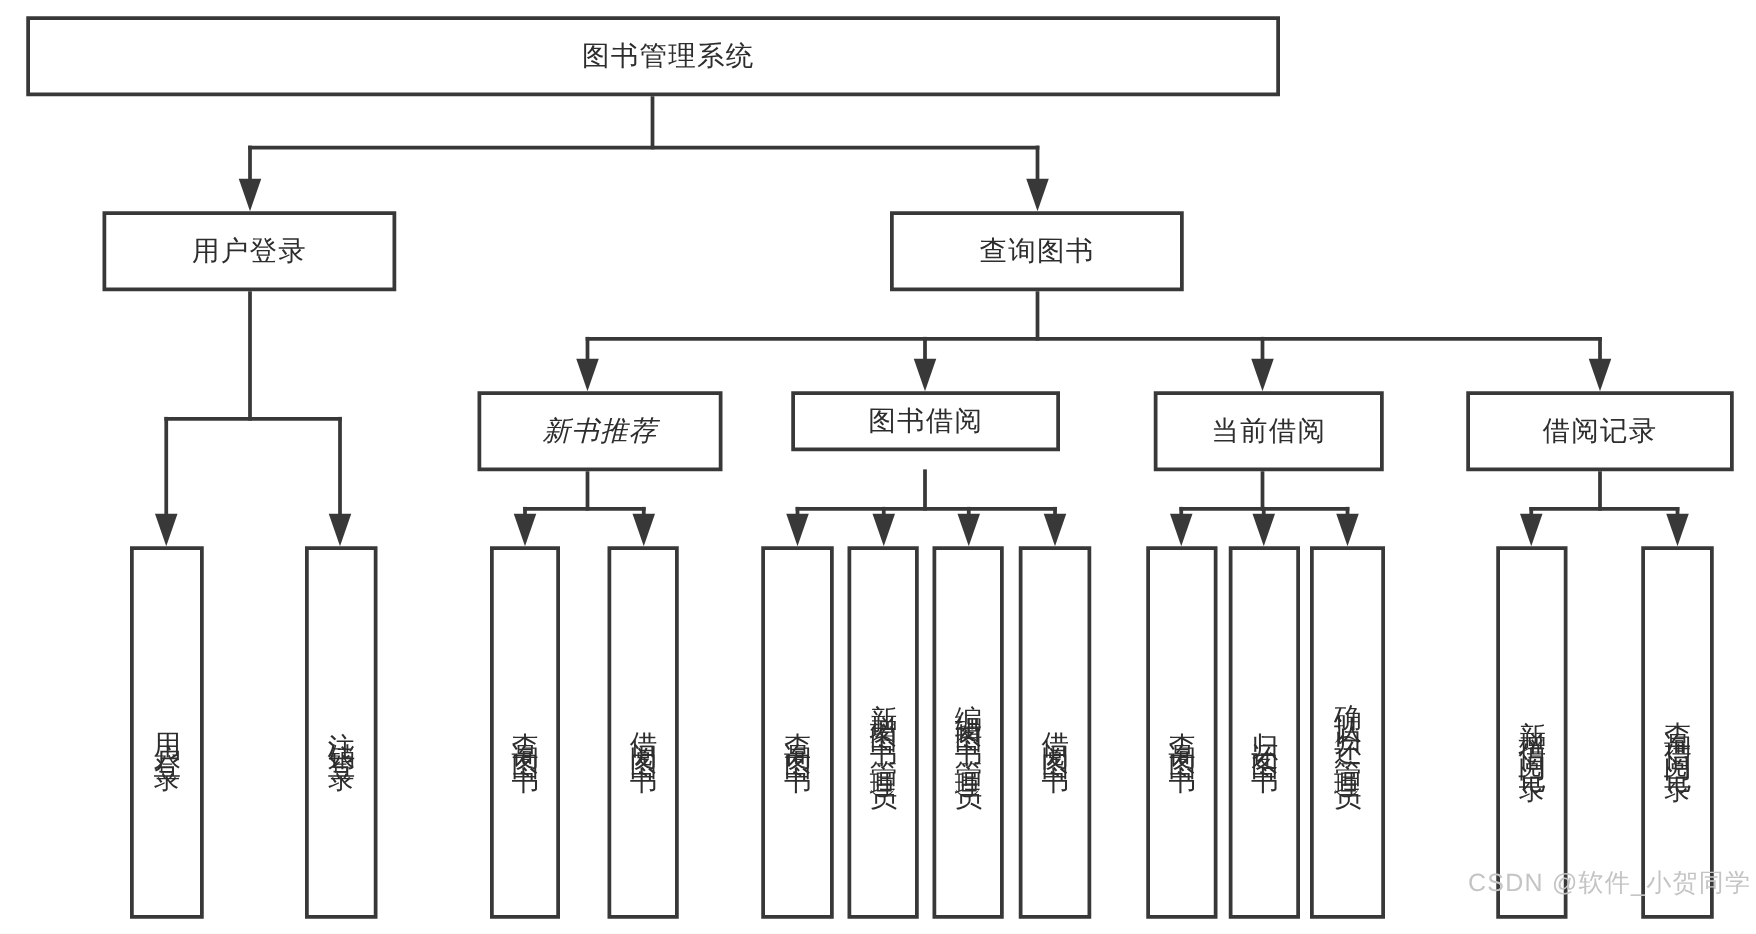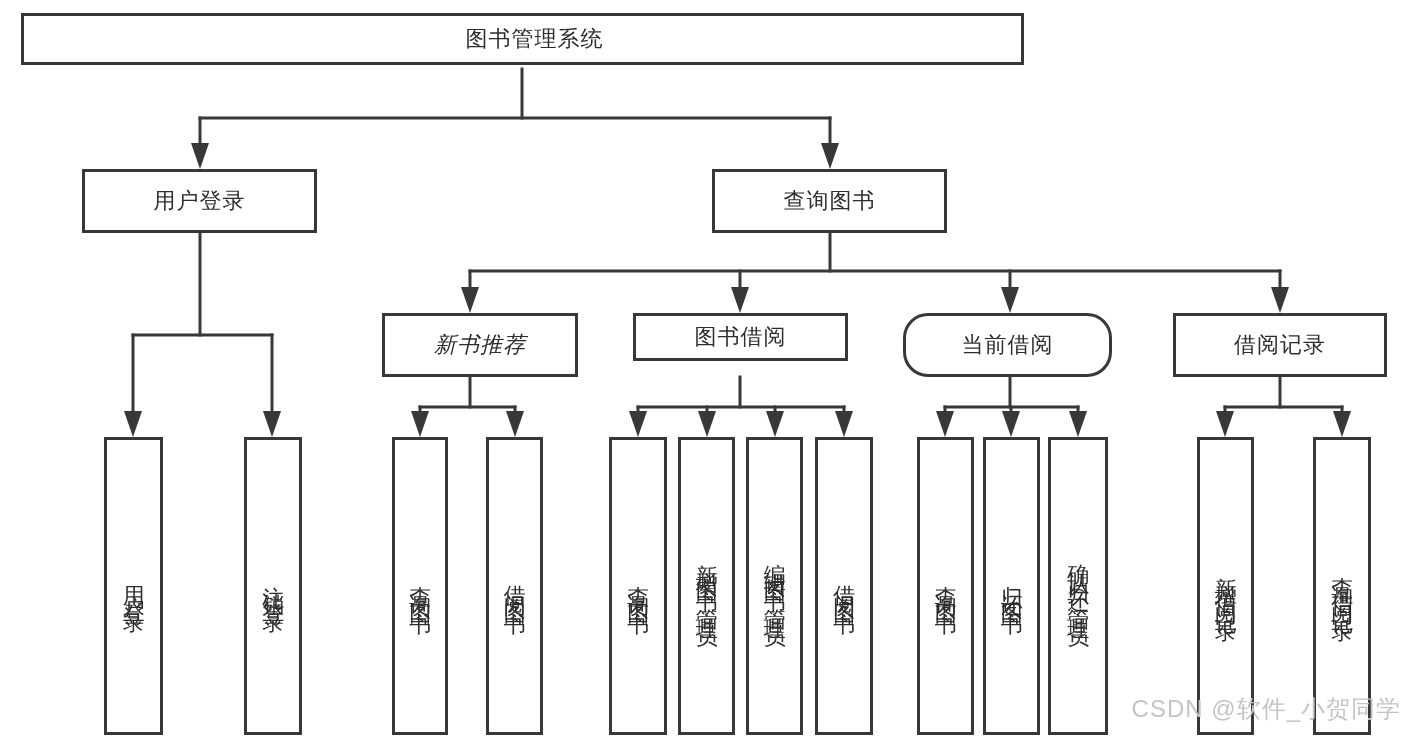--- a/index.html
+++ b/index.html
@@ -32,44 +32,44 @@
     z-index:2;
     text-align:center;
     line-height:1.2;
   }
   .leaf{
     writing-mode:vertical-rl;
     text-orientation:mixed;
     letter-spacing:9px;
     top:437px;height:298px;
   }
-  .n-root{left:21px;top:13px;width:1003px;height:52px;padding-left:24px;}
+  .n-root{left:21px;top:13px;width:1003px;height:64px;padding-left:24px;}
   .n-login{left:82px;top:169px;width:235px;height:64px;}
   .n-mgmt{left:712px;top:169px;width:235px;height:64px;}
   .n-rec{left:382px;top:313px;width:196px;height:64px;font-style:italic;}
   .n-borrow{left:633px;top:313px;width:215px;height:48px;}
-  .n-cur{left:903px;top:313px;width:209px;height:64px;border-radius:25px;}
+  .n-cur{left:923px;top:313px;width:184px;height:64px;}
   .n-hist{left:1173px;top:313px;width:214px;height:64px;}
   .lf1{left:104px;width:59px;}
   .lf2{left:244px;width:58px;}
   .lf3{left:392px;width:56px;}
   .lf4{left:486px;width:57px;}
   .lf5{left:609px;width:58px;}
   .lf6{left:678px;width:57px;}
   .lf7{left:746px;width:57px;}
   .lf8{left:815px;width:58px;}
   .lf9{left:917px;width:57px;}
   .lf10{left:983px;width:57px;}
   .lf11{left:1048px;width:60px;}
   .lf12{left:1197px;width:57px;}
   .lf13{left:1313px;width:58px;}
   .watermark{
     position:absolute;
     right:4px;top:693px;
-    font-size:24px;
+    font-size:20px;
     letter-spacing:1px;
     color:var(--watermark);
     z-index:3;
     white-space:nowrap;
     text-align:right;
   }
 </style>
 </head>
 <body>
 

